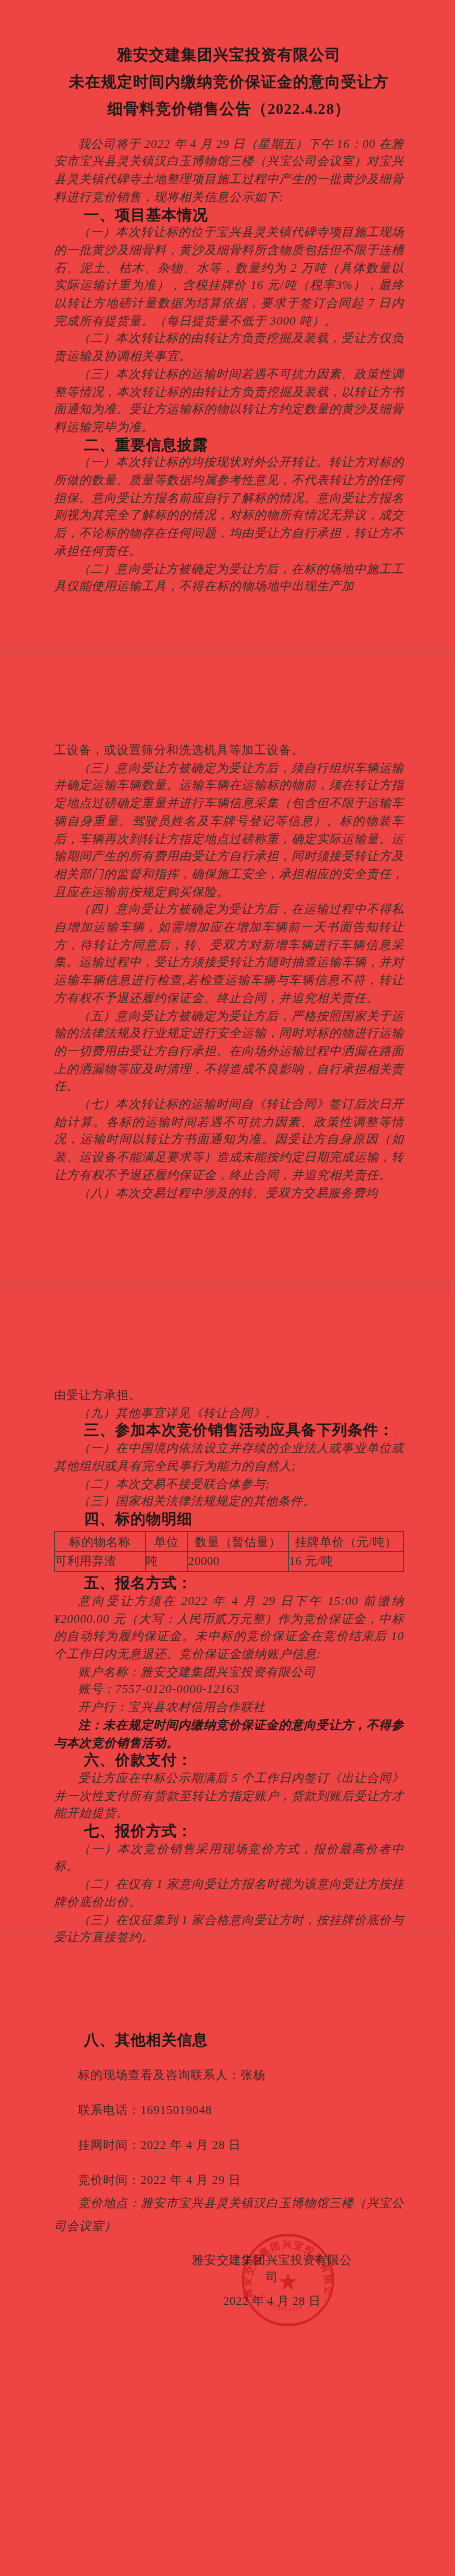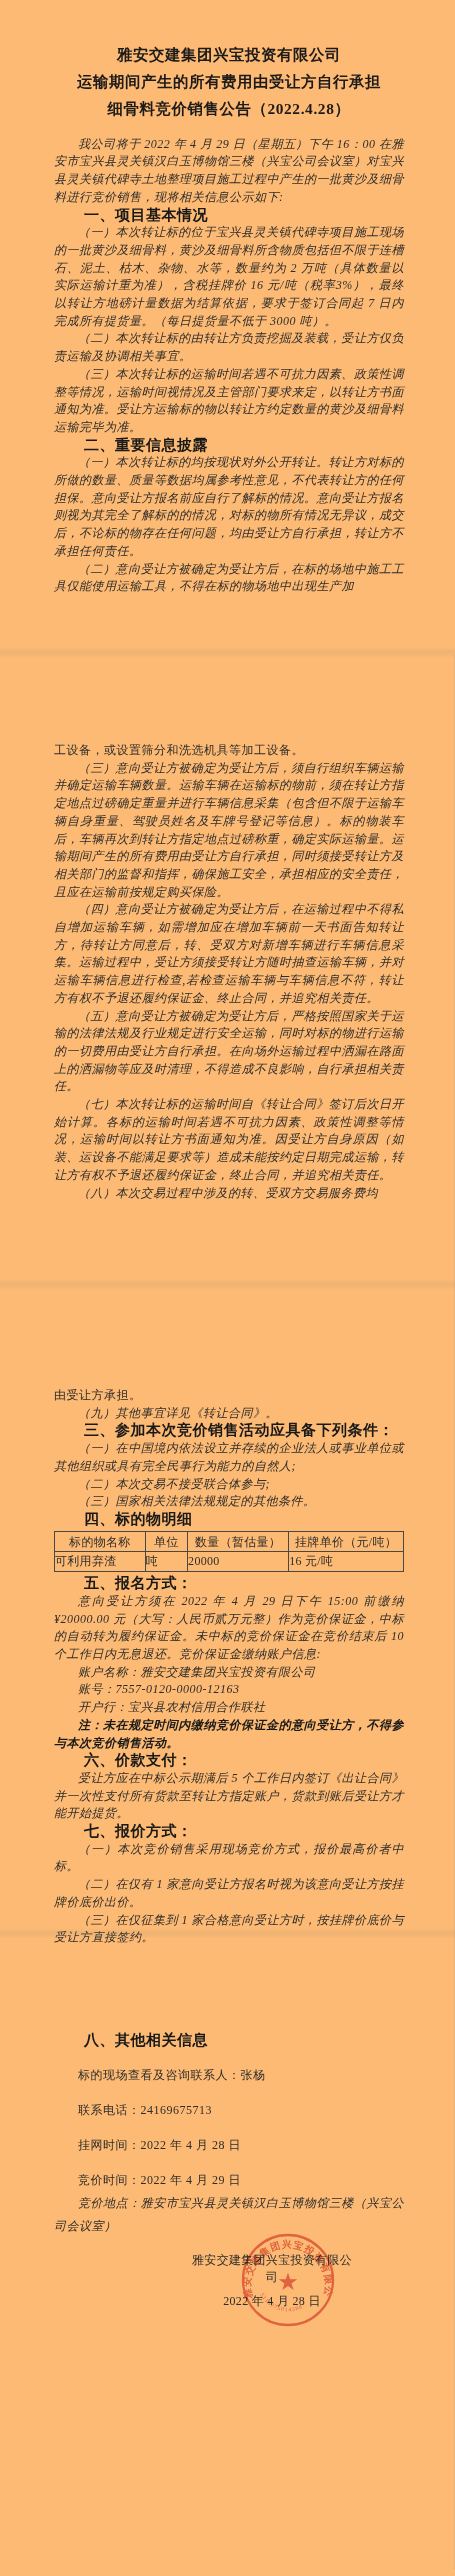--- a/index.html
+++ b/index.html
@@ -5,21 +5,21 @@
   html,body{margin:0;padding:0;}
   body{
     width:456px;
     background:#e9e9e7;
     font-family:"Liberation Serif","DejaVu Serif",serif;
   }
   .scan{
     position:relative;
     width:456px;
     height:2576px;
-    background:#fdba74;
+    background:#ef4444;
     color:#2e2d2b;
     overflow:hidden;
   }
   .page{
     position:relative;
     box-sizing:border-box;
     width:456px;
     padding-left:54px;
     padding-right:52px;
   }
@@ -78,28 +78,28 @@
   }
 </style>
 </head>
 <body>
 
 <div class="scan">
 
   <div class="page p1">
     <div class="title">
       <div>雅安交建集团兴宝投资有限公司</div>
-      <div>运输期间产生的所有费用由受让方自行承担</div>
+      <div>未在规定时间内缴纳竞价保证金的意向受让方</div>
       <div>细骨料竞价销售公告（2022.4.28）</div>
     </div>
     <p class="para">我公司将于 2022 年 4 月 29 日（星期五）下午 16：00 在雅安市宝兴县灵关镇汉白玉博物馆三楼（兴宝公司会议室）对宝兴县灵关镇代碑寺土地整理项目施工过程中产生的一批黄沙及细骨料进行竞价销售，现将相关信息公示如下:</p>
     <p class="heading">一、项目基本情况</p>
     <p class="para">（一）本次转让标的位于宝兴县灵关镇代碑寺项目施工现场的一批黄沙及细骨料，黄沙及细骨料所含物质包括但不限于连槽石、泥土、枯木、杂物、水等，数量约为 2 万吨（具体数量以实际运输计重为准），含税挂牌价 16 元/吨（税率3%），最终以转让方地磅计量数据为结算依据，要求于签订合同起 7 日内完成所有提货量。（每日提货量不低于 3000 吨）。</p>
     <p class="para">（二）本次转让标的由转让方负责挖掘及装载，受让方仅负责运输及协调相关事宜。</p>
-    <p class="para">（三）本次转让标的运输时间若遇不可抗力因素、政策性调整等情况，运输时间视情况及主管部门要求来定，以转让方书面通知为准。受让方运输标的物以转让方约定数量的黄沙及细骨料运输完毕为准。</p>
+    <p class="para">（三）本次转让标的运输时间若遇不可抗力因素、政策性调整等情况，本次转让标的由转让方负责挖掘及装载，以转让方书面通知为准。受让方运输标的物以转让方约定数量的黄沙及细骨料运输完毕为准。</p>
     <p class="heading">二、重要信息披露</p>
     <p class="para">（一）本次转让标的均按现状对外公开转让。转让方对标的所做的数量、质量等数据均属参考性意见，不代表转让方的任何担保。意向受让方报名前应自行了解标的情况。意向受让方报名则视为其完全了解标的的情况，对标的物所有情况无异议，成交后，不论标的物存在任何问题，均由受让方自行承担，转让方不承担任何责任。</p>
     <p class="para">（二）意向受让方被确定为受让方后，在标的场地中施工工具仅能使用运输工具，不得在标的物场地中出现生产加</p>
   </div>
 
   <div class="page p2">
     <p class="cont">工设备，或设置筛分和洗选机具等加工设备。</p>
     <p class="para">（三）意向受让方被确定为受让方后，须自行组织车辆运输并确定运输车辆数量。运输车辆在运输标的物前，须在转让方指定地点过磅确定重量并进行车辆信息采集（包含但不限于运输车辆自身重量、驾驶员姓名及车牌号登记等信息）。标的物装车后，车辆再次到转让方指定地点过磅称重，确定实际运输量。运输期间产生的所有费用由受让方自行承担，同时须接受转让方及相关部门的监督和指挥，确保施工安全，承担相应的安全责任，且应在运输前按规定购买保险。</p>
     <p class="para">（四）意向受让方被确定为受让方后，在运输过程中不得私自增加运输车辆，如需增加应在增加车辆前一天书面告知转让方，待转让方同意后，转、受双方对新增车辆进行车辆信息采集。运输过程中，受让方须接受转让方随时抽查运输车辆，并对运输车辆信息进行检查,若检查运输车辆与车辆信息不符，转让方有权不予退还履约保证金、终止合同，并追究相关责任。</p>
     <p class="para">（五）意向受让方被确定为受让方后，严格按照国家关于运输的法律法规及行业规定进行安全运输，同时对标的物进行运输的一切费用由受让方自行承担。在向场外运输过程中洒漏在路面上的洒漏物等应及时清理，不得造成不良影响，自行承担相关责任。</p>
@@ -143,21 +143,21 @@
     <p class="para">受让方应在中标公示期满后 5 个工作日内签订《出让合同》并一次性支付所有货款至转让方指定账户，货款到账后受让方才能开始提货。</p>
     <p class="heading">七、报价方式：</p>
     <p class="para">（一）本次竞价销售采用现场竞价方式，报价最高价者中标。</p>
     <p class="para">（二）在仅有 1 家意向受让方报名时视为该意向受让方按挂牌价底价出价。</p>
     <p class="para">（三）在仅征集到 1 家合格意向受让方时，按挂牌价底价与受让方直接签约。</p>
   </div>
 
   <div class="page p4">
     <p class="heading">八、其他相关信息</p>
     <p class="hline">标的现场查看及咨询联系人：张杨</p>
-    <p class="hline">联系电话：24169675713</p>
+    <p class="hline">联系电话：16915019048</p>
     <p class="hline">挂网时间：2022 年 4 月 28 日</p>
     <p class="hline">竞价时间：2022 年 4 月 29 日</p>
     <p class="para">竞价地点：雅安市宝兴县灵关镇汉白玉博物馆三楼（兴宝公司会议室）</p>
 
     <div class="sig">
       <div>雅安交建集团兴宝投资有限公司</div>
       <div class="sig-date">2022 年 4 月 28 日</div>
     </div>
 
     <svg class="stamp" viewBox="0 0 172 172">

